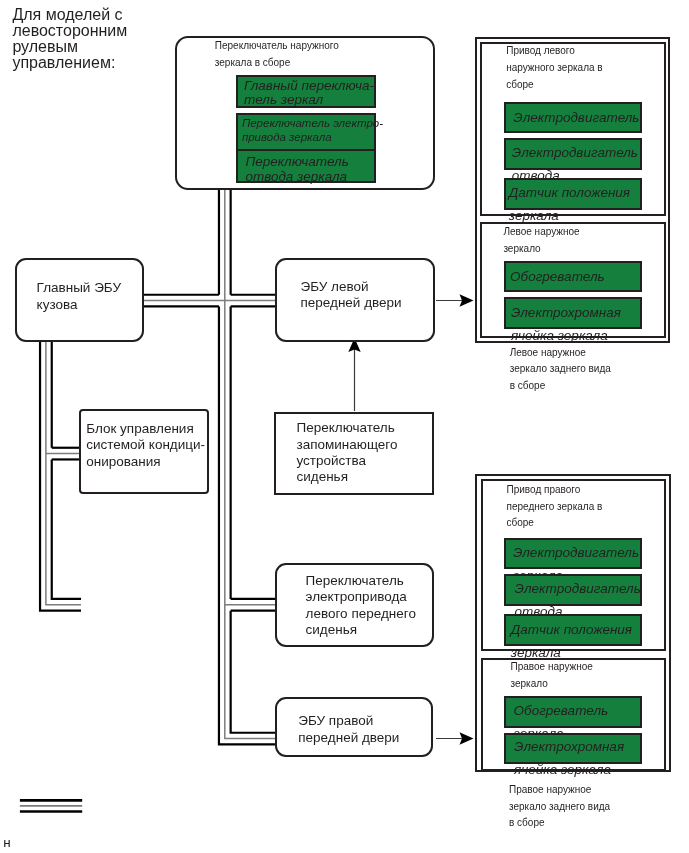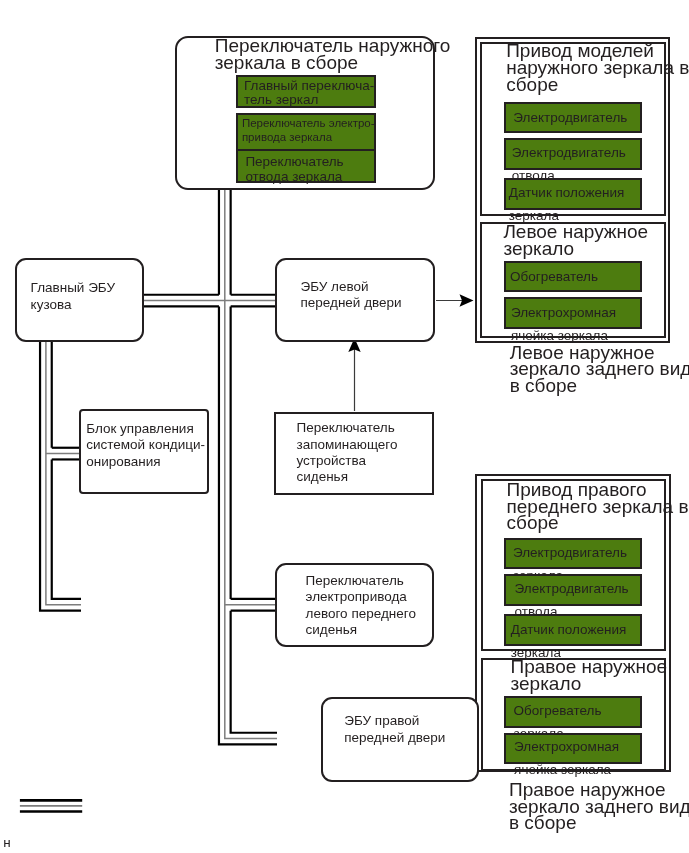--- a/index.html
+++ b/index.html
@@ -1,27 +1,27 @@
 <!DOCTYPE html>
 <html><head>
 <meta charset="utf-8">
 <title>Diagram</title>
 <style>
   html,body{margin:0;padding:0;background:#ffffff;}
   body{width:689px;height:853px;overflow:hidden;font-family:"Liberation Sans",sans-serif;}
   #stage{position:relative;width:689px;height:853px;background:#fff;}
   svg.layer{position:absolute;left:0;top:0;width:689px;height:853px;pointer-events:none;}
-  .lbl{position:absolute;font-family:"Liberation Sans",sans-serif;font-size:19px;line-height:16.7px;color:#231f20;white-space:pre;}
+  .lbl{position:absolute;font-family:"Liberation Sans",sans-serif;font-size:10px;line-height:16.7px;color:#231f20;white-space:pre;}
 
   
   .rbox{position:absolute;border:2px solid #231f20;border-radius:13px;box-sizing:border-box;background:#fff;}
   .sqbox{position:absolute;border:2px solid #231f20;box-sizing:border-box;background:#fff;}
   .obox{position:absolute;border:2px solid #231f20;box-sizing:border-box;background:#fff;}
   .gbox{position:absolute;border:2px solid #231f20;box-sizing:border-box;background:#fff;}
-  .sbox{position:absolute;border:2px solid #231f20;box-sizing:border-box;background:#4d7c0f;}
+  .sbox{position:absolute;border:2px solid #231f20;box-sizing:border-box;background:#15803d;font-style:italic;}
   .t{position:absolute;display:block;white-space:pre;font-size:13.5px;line-height:16.7px;color:#231f20;}
   .sbox .t{line-height:23px;}
 
   
   .note{left:12.4px;top:6.8px;font-size:16px;line-height:16.18px;}
 
   
   #swAssy{left:175px;top:36.2px;width:259.5px;height:153.6px;}
   #swAssyTitle{left:214.8px;top:37.9px;}
   #swA1{left:236.3px;top:75.0px;width:139.7px;height:32.8px;}
@@ -62,32 +62,32 @@
   #rmG2{left:481.0px;top:657.9px;width:184.8px;height:113.0px;}
   #rmG2T{left:510.5px;top:659.3px;line-height:16.67px;}
   #rmB1{left:503.6px;top:696.4px;width:138.7px;height:31.8px;}
   #rmB1 .t{left:8.0px;top:0.6px;}
   #rmB2{left:503.6px;top:732.9px;width:138.7px;height:31.6px;}
   #rmB2 .t{left:8.5px;top:0.6px;}
   #rmCap{left:509.0px;top:782.4px;line-height:16.39px;}
 
   
   #nMain{left:14.6px;top:257.9px;width:129.5px;height:84.0px;border-radius:11px;}
-  #nMain .t{left:14px;top:19.9px;line-height:16.83px;}
+  #nMain .t{left:20px;top:19.9px;line-height:16.83px;}
   #nLfd{left:274.6px;top:257.9px;width:160.5px;height:84.6px;border-radius:11px;}
   #nLfd .t{left:23.9px;top:18.7px;line-height:16.3px;}
   #nAc{left:79.1px;top:409.4px;width:129.8px;height:84.8px;border-radius:4px;}
   #nAc .t{left:5.1px;top:9.4px;line-height:16.67px;}
   #nSeatMem{left:274.1px;top:411.5px;width:160.2px;height:83.0px;}
   #nSeatMem .t{left:20.4px;top:6.7px;line-height:16.36px;}
   #nHyb{left:78.3px;top:563.1px;width:130.4px;height:83.4px;border-radius:11px;}
   #nHyb .t{left:21.1px;top:10.5px;line-height:16.67px;}
   #nSeatPwr{left:274.9px;top:563.4px;width:159.4px;height:83.5px;border-radius:11px;}
   #nSeatPwr .t{left:28.7px;top:7.4px;line-height:16.54px;}
-  #nRfd{left:274.9px;top:697.3px;width:158.6px;height:85px;border-radius:11px;margin-left:46px;}
+  #nRfd{left:274.9px;top:697.3px;width:158.6px;height:60px;border-radius:11px;}
   #nRfd .t{left:21.4px;top:13.6px;line-height:16.8px;}
 
   
   #legendText{left:90.6px;top:798.4px;}
   #footText{left:3.2px;top:836.4px;font-size:13.5px;line-height:14px;}
 </style>
 </head>
 <body>
 
 <div id="stage">
@@ -126,40 +126,44 @@
       <line x1="354.5" y1="411" x2="354.5" y2="340"></line>
       <path d="M354.5 338 L348.3 352 L354.5 349.5 L360.7 352 Z" fill="#000" stroke="none"></path>
     </g>
     <g>
       <line x1="19.9" y1="800.4" x2="82.2" y2="800.4" stroke="#000" stroke-width="2.6"></line>
       <line x1="19.9" y1="805.9" x2="82.2" y2="805.9" stroke="#7d7d7d" stroke-width="1.6"></line>
       <line x1="19.9" y1="811.5" x2="82.2" y2="811.5" stroke="#000" stroke-width="2.6"></line>
     </g>
   </svg>
 
+  <div class="lbl note">Для моделей с
+левосторонним
+рулевым
+управлением:</div>
 
   <div class="rbox" id="swAssy"></div>
   <div class="lbl" id="swAssyTitle">Переключатель наружного
 зеркала в сборе</div>
   <div class="sbox" id="swA1">
       <span class="t">Главный переключа-
 тель зеркал</span>
     </div>
   <div class="sbox" id="swA2">
       <span class="t">Переключатель электро-
 привода зеркала</span>
     </div>
   <div class="sbox" id="swA3">
       <span class="t">Переключатель
 отвода зеркала</span>
     </div>
 
   <div class="obox" id="lmOuter"></div>
   <div class="gbox" id="lmG1"></div>
-  <div class="lbl" id="lmG1T">Привод моделей
+  <div class="lbl" id="lmG1T">Привод левого
 наружного зеркала в
 сборе</div>
   <div class="sbox" id="lmA1">
       <span class="t">Электродвигатель
 зеркала</span>
     </div>
   <div class="sbox" id="lmA2">
       <span class="t">Электродвигатель
 отвода</span>
     </div>

